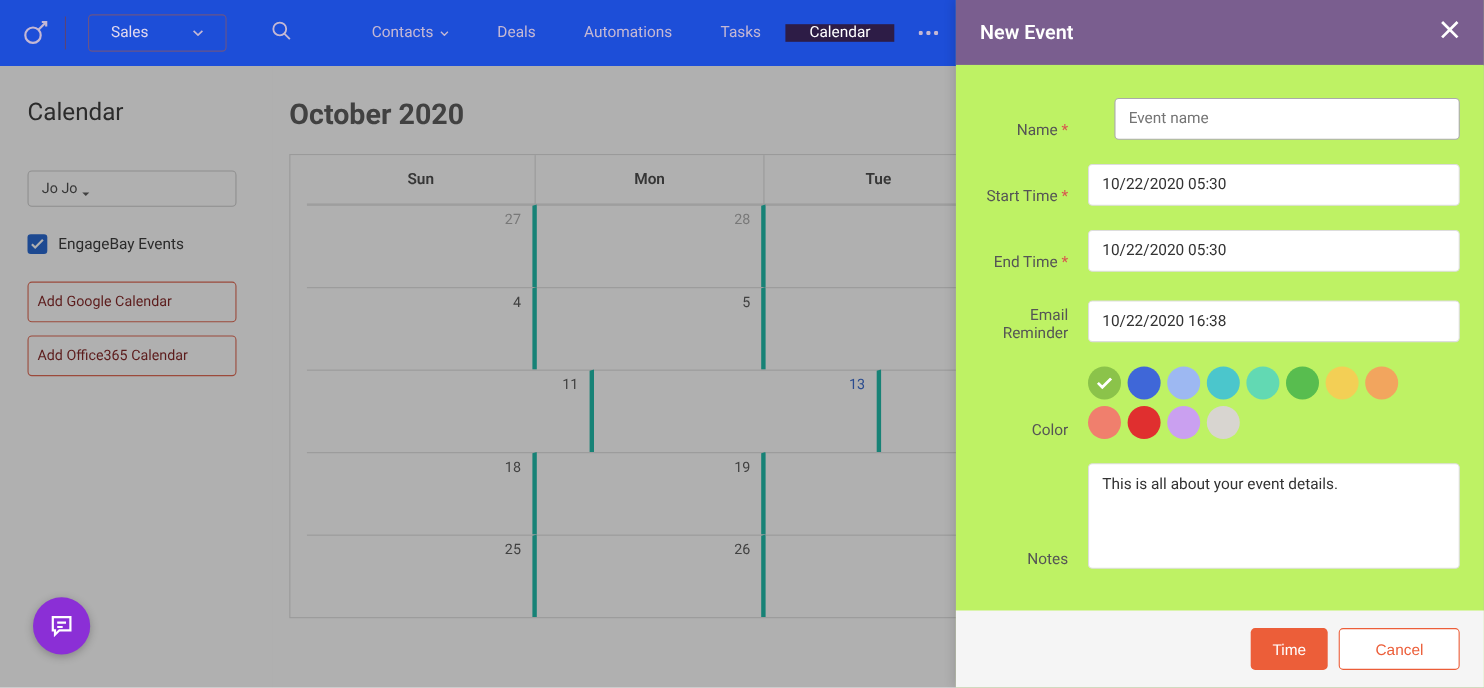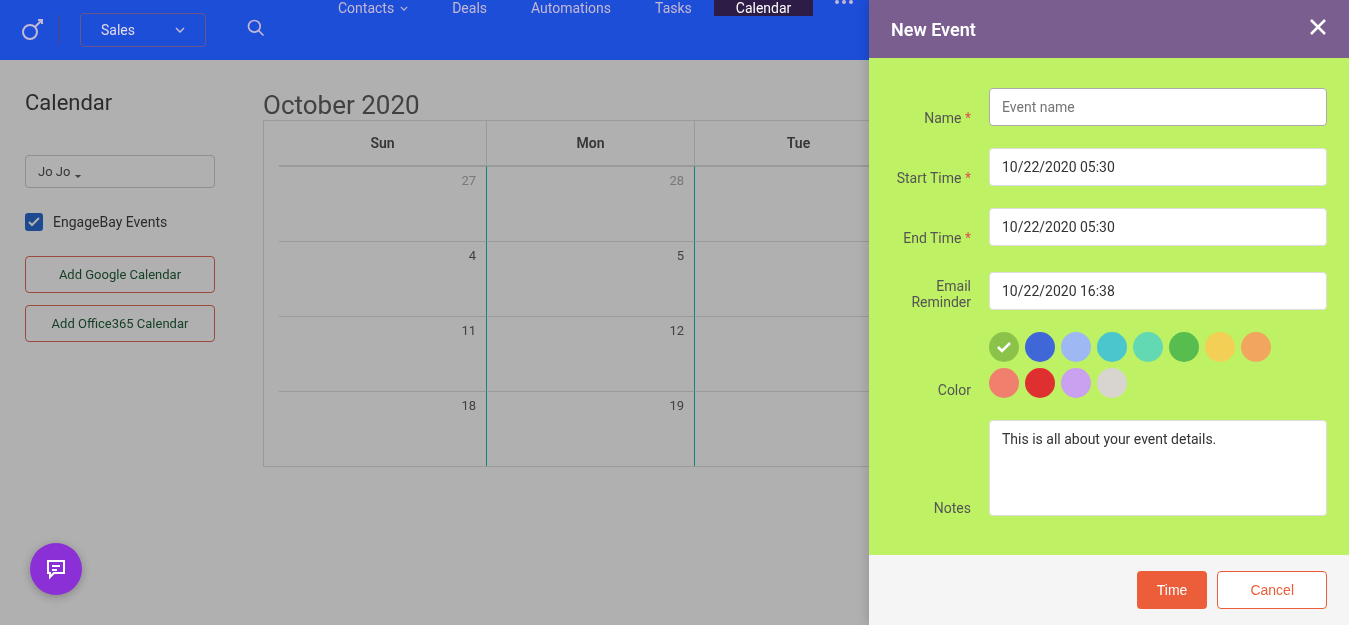--- a/index.html
+++ b/index.html
@@ -36,21 +36,21 @@
     padding: 8px 20px;
     display: flex;
     align-items: center;
     gap: 40px;
     cursor: pointer;
     color: #e2d9ee;
     font-size: 14px;
   }
   .nav-items {
     display: flex;
-    align-items: flex-start;
+    align-items: center;
     margin-left: 50px;
     height: 60px;
   }
   .nav-item {
     padding: 0 22px;
     display: flex;
     align-items: center;
     gap: 6px;
     cursor: pointer;
     font-size: 14px;
@@ -84,52 +84,51 @@
     width: 190px;
     margin-bottom: 25px;
   }
   .cb-row { display:flex; align-items:center; gap:10px; margin-bottom: 25px; font-size:14px; color:#333;}
   .checkbox {
     width: 18px; height: 18px; background:#1e62d0; border-radius:3px;
     display:flex; align-items:center; justify-content:center;
   }
   .outline-btn {
     border: 1px solid #e0634c;
-    color: #14532d;
+    color: #7f1d1d;
     background: #fff;
     padding: 10px 8px;
     width: 190px;
     border-radius: 4px;
     font-size: 13px;
-    text-align: center;
     margin-bottom: 12px;
     cursor:pointer;
   }
 
   .calendar-area {
     flex: 1;
     padding: 30px 30px 0 15px;
     background: #fff;
   }
-  .month-title { font-size: 26px; color:#555; font-weight:400; }
+  .month-title { font-size: 26px; color:#555; font-weight:700; margin-bottom: 20px; }
   .cal-grid {
     border: 1px solid #ddd;
     border-collapse: collapse;
     width: 100%;
     padding-left: 15px;
   }
   .cal-head-row { display:flex; }
   .cal-head {
     flex:1; border-right:1px solid #ddd; border-bottom:1px solid #ddd;
     text-align:center; padding: 14px 0; font-size:14px; color:#444; font-weight:600;
   }
   .cal-head:last-child { border-right:none; }
   .cal-row { display:flex; height: 75px; }
   .cal-cell {
-    flex:1; border-right:1px solid #14b8a6; border-top:1px solid #ddd;
+    flex:1; border-right:4px solid #14b8a6; border-top:1px solid #ddd;
     padding: 6px 10px; text-align:right; font-size:13px; color:#555;
   }
   .cal-cell.muted { color: #aaa; }
   .cal-cell.link { color:#3366cc; }
   .cal-cell:last-child { border-right:none; }
 
   .overlay {
     position:absolute; top:0; left:0; right:0; bottom:0;
     background: rgba(30,30,30,0.35);
     pointer-events:none;
@@ -174,21 +173,21 @@
   .req { color: #d9534f; }
   .form-input {
     flex:1;
     border:1px solid #ddd;
     border-radius:4px;
     padding: 10px 12px;
     font-size: 14px;
     color:#333;
     font-family: inherit;
   }
-  .form-input.focus { border-color:#aaa; }
+  .form-input.focus { border-color:#aaa;margin-left:24px; }
   textarea.form-input { height: 96px; resize:none; }
   .color-swatches { display:flex; flex-wrap:wrap; gap:6px; max-width: 310px; }
   .swatch {
     width: 30px; height:30px; border-radius:50%; cursor:pointer;
     display:flex; align-items:center; justify-content:center;
   }
   .panel-footer {
     background:#f5f5f5;
     padding: 16px 22px;
     display:flex;
@@ -305,30 +304,36 @@
           </div>
           <div class="cal-row">
             <div class="cal-cell">4</div>
             <div class="cal-cell">5</div>
             <div class="cal-cell">6</div>
             <div class="cal-cell">7</div>
             <div class="cal-cell"></div>
           </div>
           <div class="cal-row">
             <div class="cal-cell">11</div>
-            <div class="cal-cell">12</div>
             <div class="cal-cell link">13</div>
             <div class="cal-cell">14</div>
             <div class="cal-cell"></div>
           </div>
           <div class="cal-row">
             <div class="cal-cell">18</div>
             <div class="cal-cell">19</div>
             <div class="cal-cell">20</div>
             <div class="cal-cell">21</div>
+            <div class="cal-cell"></div>
+          </div>
+          <div class="cal-row">
+            <div class="cal-cell">25</div>
+            <div class="cal-cell">26</div>
+            <div class="cal-cell">27</div>
+            <div class="cal-cell">28</div>
             <div class="cal-cell"></div>
           </div>
         </div>
     </div>
   </div>
 
   <div class="overlay"></div>
 </div>
 
 <div class="panel">

